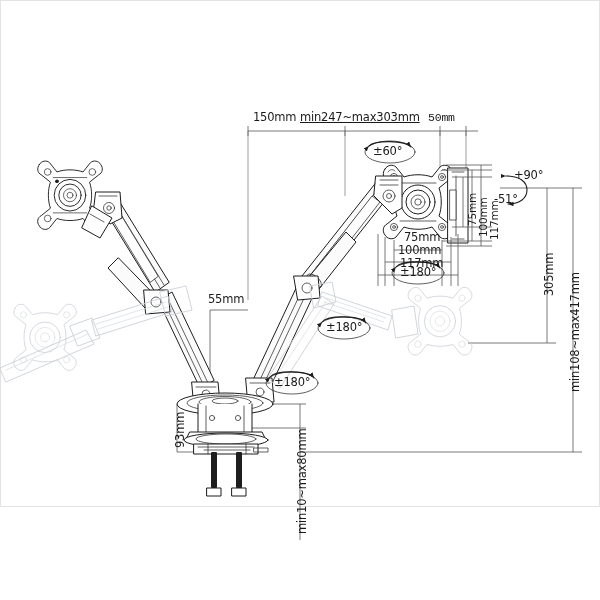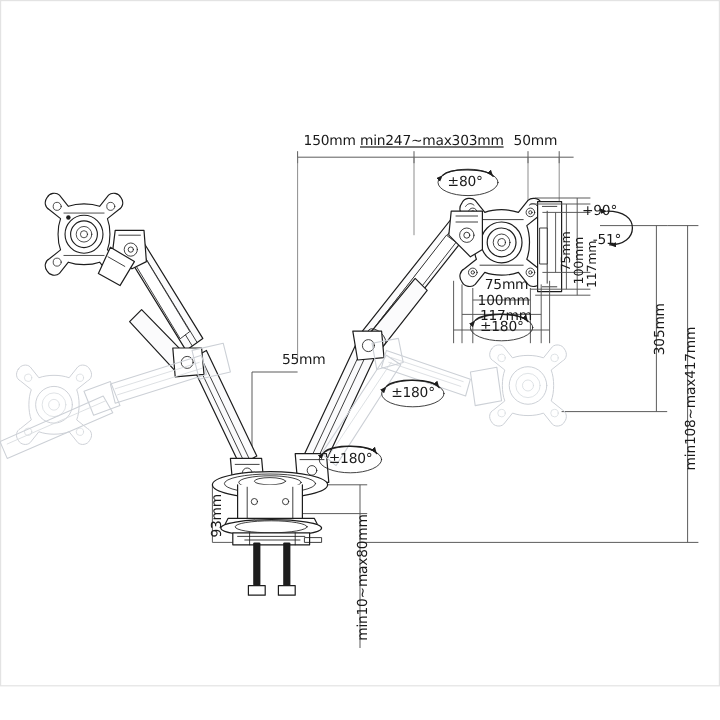--- a/index.html
+++ b/index.html
@@ -2,21 +2,21 @@
 <html><head>
 <meta charset="utf-8">
 <style>
   html,body{margin:0;padding:0;}
   body{
     width:600px;height:600px;
     background:#ffffff;
     font-family:"DejaVu Sans", sans-serif;
     overflow:hidden;
   }
-  #stage{position:relative;width:600px;height:572px;}
+  #stage{position:relative;width:600px;height:507px;}
   #frame{position:absolute;inset:0;border:1px solid #e3e3e3;box-sizing:border-box;}
   svg#drawing{position:absolute;left:0;top:0;width:600px;height:600px;}
 
   .lbl{
     position:absolute;
     font-family:"DejaVu Sans", sans-serif;
     font-size:11.5px;
     color:#1a1a1a;
     white-space:nowrap;
     letter-spacing:-0.2px;
@@ -328,38 +328,38 @@
       <ellipse class="ln-f" cx="344" cy="328" rx="26" ry="11"></ellipse>
       <path class="annot" d="M322,322 C328,315 360,315 366,323" marker-start="url(#arS)" marker-end="url(#arS)"></path>
 
       <ellipse class="ln-f" cx="292" cy="383" rx="26" ry="11"></ellipse>
       <path class="annot" d="M270,377 C276,370 308,370 314,378" marker-start="url(#arS)" marker-end="url(#arS)"></path>
     </g>
   </svg>
 
   <div class="lbl" style="left:253px;top:112px;">150mm</div>
   <div class="lbl" style="left:300px;top:112px;text-decoration:underline;">min247~max303mm</div>
-  <div class="lbl" style="left:428px;top:112px;">50mm</div>
-
-  <div class="lbl" style="left:208px;top:294px;margin-left:27px;">55mm</div>
+  <div class="lbl" style="left:428px;top:112px;font-family:Liberation Mono, monospace;">50mm</div>
+
+  <div class="lbl" style="left:208px;top:294px;">55mm</div>
 
   <div class="lbl" style="left:404px;top:232px;">75mm</div>
   <div class="lbl" style="left:398px;top:245px;">100mm</div>
   <div class="lbl" style="left:400px;top:258px;">117mm</div>
 
   <div class="lbl vert small" style="left:467px;top:226px;">75mm</div>
   <div class="lbl vert small" style="left:478px;top:237px;">100mm</div>
   <div class="lbl vert small" style="left:489px;top:240px;">117mm</div>
 
-  <div class="lbl" style="left:485px;top:170px;">+90°</div>
+  <div class="lbl" style="left:514px;top:170px;">+90°</div>
   <div class="lbl" style="left:494px;top:194px;">-51°</div>
 
   <div class="lbl vert" style="left:544px;top:296px;">305mm</div>
   <div class="lbl vert" style="left:570px;top:392px;">min108~max417mm</div>
 
   <div class="lbl vert" style="left:175px;top:448px;">93mm</div>
   <div class="lbl vert" style="left:297px;top:534px;">min10~max80mm</div>
 
-  <div class="lbl" style="left:373px;top:146px;">±80°</div>
+  <div class="lbl" style="left:373px;top:146px;">±60°</div>
   <div class="lbl" style="left:400px;top:267px;">±180°</div>
   <div class="lbl" style="left:326px;top:322px;">±180°</div>
   <div class="lbl" style="left:274px;top:377px;">±180°</div>
 </div>
 
 </body></html>

